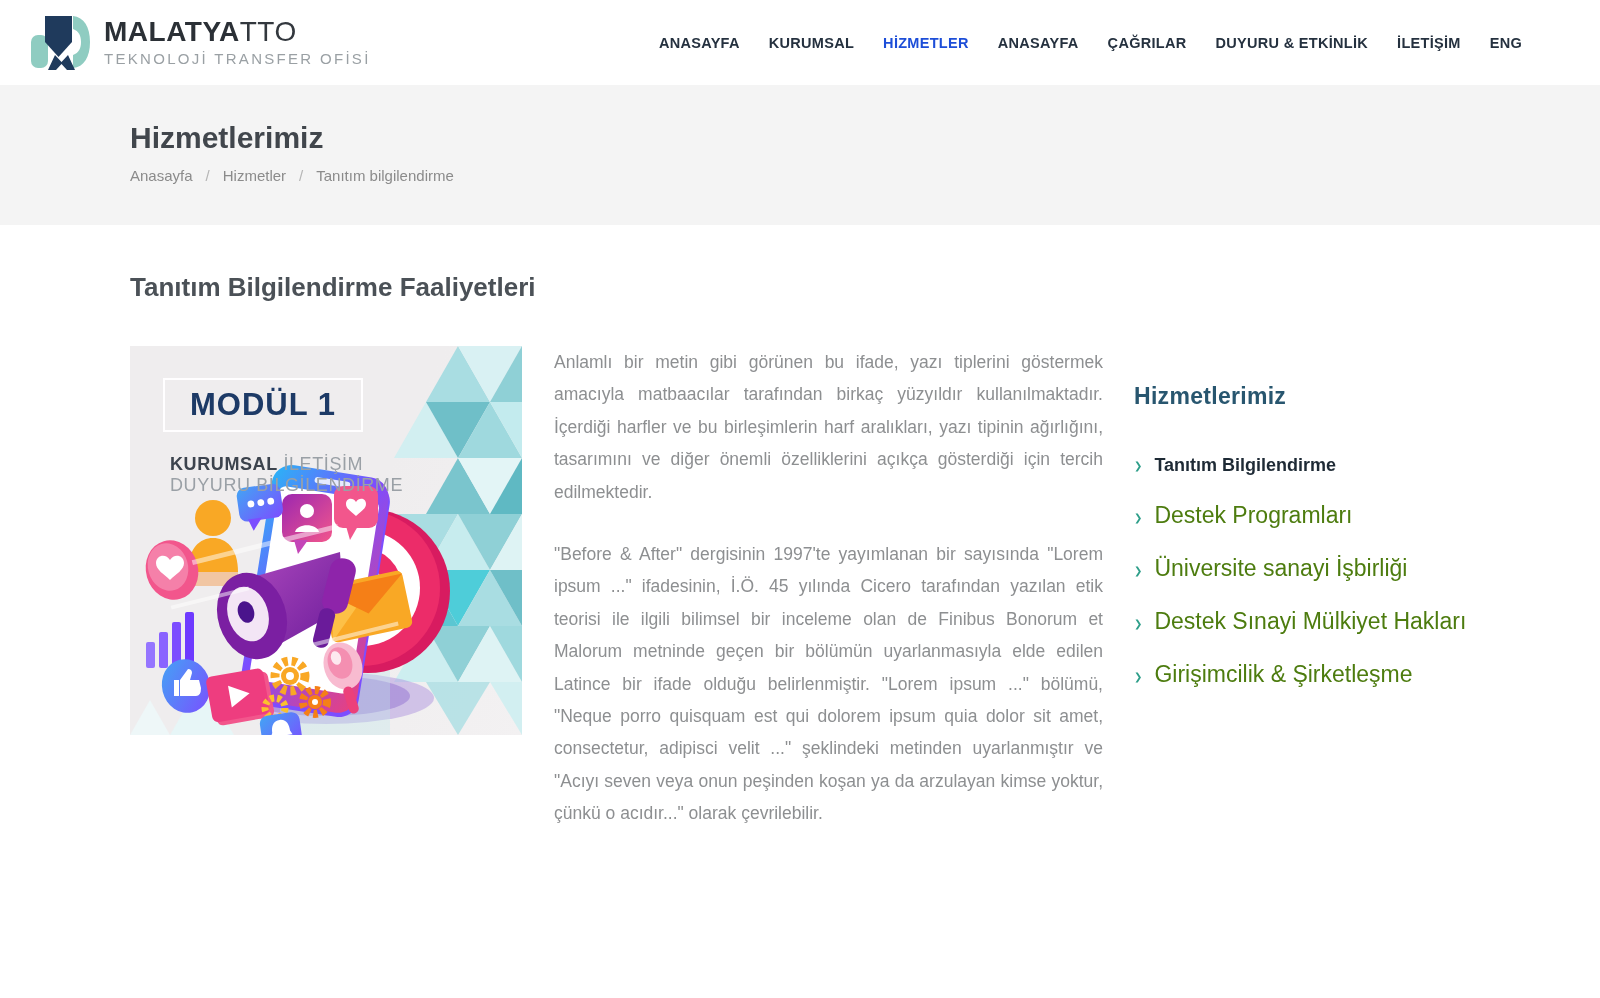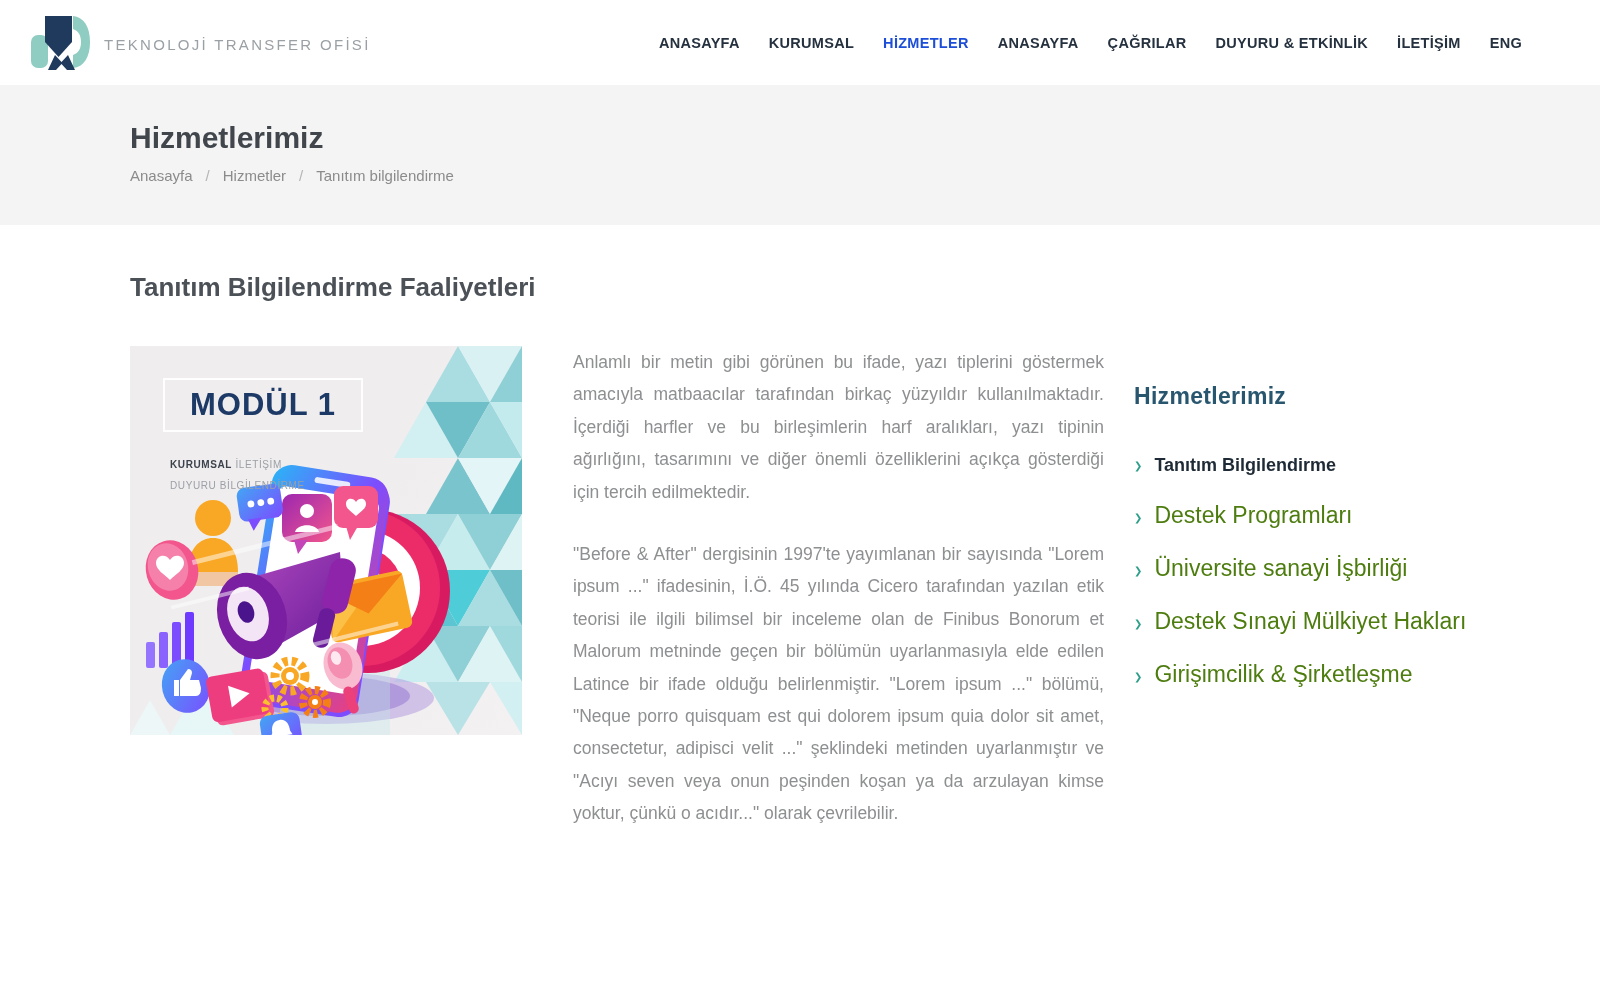--- a/index.html
+++ b/index.html
@@ -36,25 +36,25 @@
   .article-title { margin-top:47px; font-size:26px; font-weight:600; color:#4b5157; }
   .article-body { display:flex; align-items:flex-start; margin-top:43px; }
 
   
   .figure { position:relative; width:392px; height:389px; flex:0 0 392px;
     background:linear-gradient(115deg,#efedee 55%,#f3f1f2 100%); overflow:hidden; }
   .figure svg.art { position:absolute; inset:0; }
   .module-box { position:absolute; left:33px; top:32px; border:2px solid rgba(255,255,255,.95);
     padding:7px 25px; }
   .module-box .module-label { font-size:31px; font-weight:800; letter-spacing:1px; color:#1d3a66; }
-  .fig-caption { position:absolute; left:40px; top:108px; font-size:10px; letter-spacing:.6px;
+  .fig-caption { position:absolute; left:40px; top:108px; font-size:18px; letter-spacing:.6px;
     line-height:21px; color:#9aa0a6; }
   .fig-caption b { color:#3c434d; font-weight:800; }
 
-  .paragraphs { margin-left:51px; width:549px; }
+  .paragraphs { margin-left:32px; width:549px; }
   .paragraphs p { font-size:17.5px; line-height:32.4px; color:#8d8f91; text-align:justify; }
   .paragraphs p + p { margin-top:30px; }
 
   
   .sidebar-title { margin-top:43px; font-size:23px; font-weight:700; color:#28566f; letter-spacing:.3px; }
   .service-list { margin-top:45px; list-style:none; }
   .service-list li { display:flex; align-items:baseline; margin-bottom:26px; cursor:pointer; }
   .service-list .chev { font-size:10px; color:#2d9e89; margin-right:12px; position:relative; top:-2px; }
   .service-list .lbl { font-size:23px; color:#4d7c0f; }
   .service-list li.active .lbl { font-size:18px; font-weight:700; color:#1e2a35; }
@@ -64,20 +64,21 @@
 
 <div class="header">
   <div class="logo">
     <svg class="logo-mark" viewBox="0 0 62 58">
       <rect x="1" y="21" width="17" height="33" rx="7" fill="#8fccc1"></rect>
       <path d="M15 2 h27 v26 l-13.5 15 l-13.5 -15 z" fill="#1f3a5c"></path>
       <path d="M43 2 c11 1 17 11 17 26 c0 15 -6 25 -17 26 l0 -13 c6 -2 8 -7 8 -13 c0 -6 -2 -11 -8 -13 z" fill="#8fccc1"></path>
       <path d="M18 56 l7 -15 l6.5 7 l6.5 -7 l7 15 l-8 0 l-5.5 -6 l-5.5 6 z" fill="#1f3a5c"></path>
     </svg>
     <div>
+      <div class="logo-text-main"><b>MALATYA</b><span class="thin">TTO</span></div>
       <div class="logo-tagline">TEKNOLOJİ TRANSFER OFİSİ</div>
     </div>
   </div>
   <nav class="nav">
     <a href="#">ANASAYFA</a>
     <a href="#">KURUMSAL</a>
     <a href="#" class="active">HİZMETLER</a>
     <a href="#">ANASAYFA</a>
     <a href="#">ÇAĞRILAR</a>
     <a href="#">DUYURU &amp; ETKİNLİK</a>

